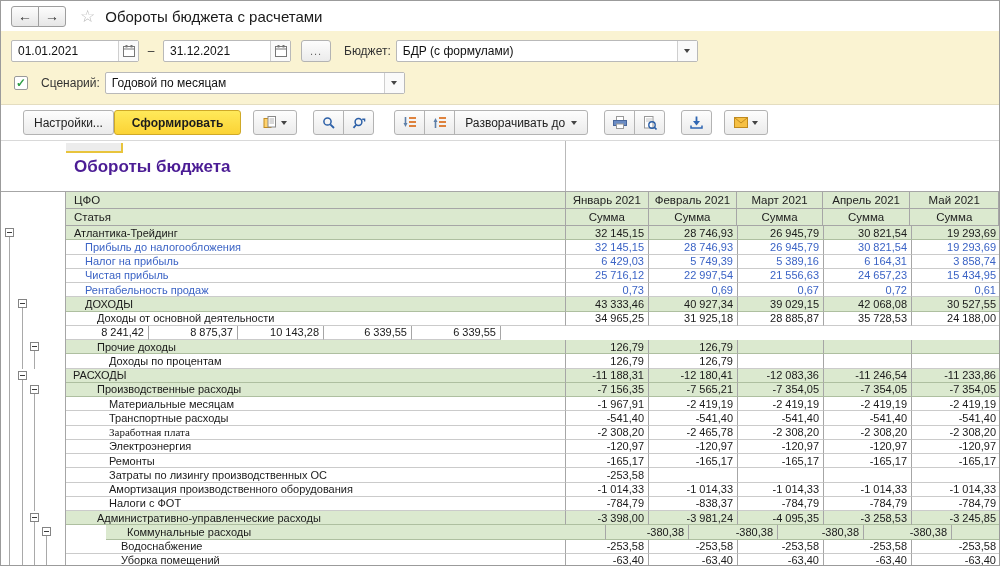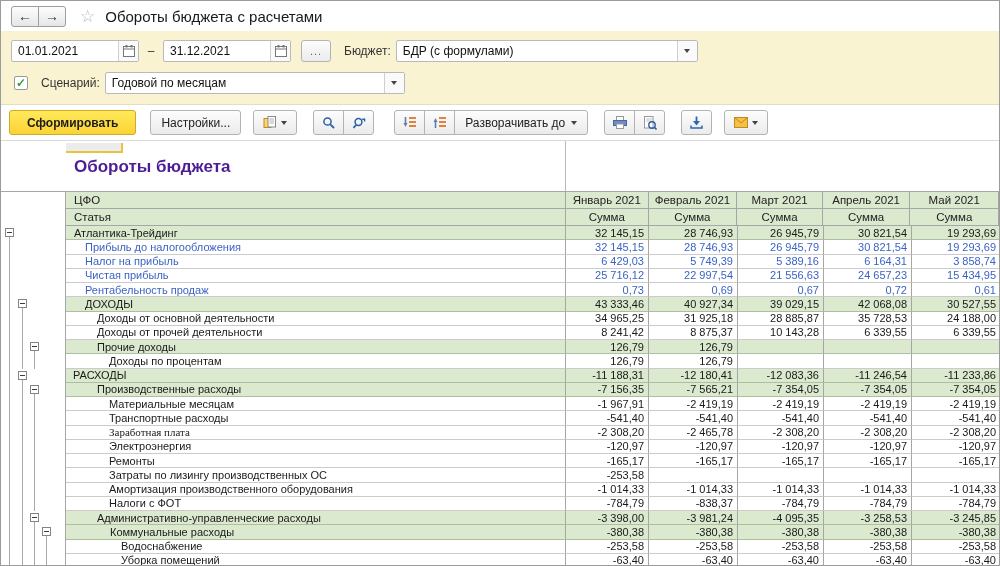--- a/index.html
+++ b/index.html
@@ -146,22 +146,22 @@
       <div class="inputbox scenbox">
         <span class="value">Годовой по месяцам</span>
         <span class="minibtn">
             <span class="caret"></span>
           </span>
       </div>
     </div>
   </div>
 
   <div class="toolbar">
+    <div class="btn ml14">Настройки...</div>
     <div class="btn yellow">Сформировать</div>
-    <div class="btn ml14">Настройки...</div>
     <div class="btn splitbtn ml12">
       <span>
         <svg width="14" height="13" viewBox="0 0 14 13">
             <rect x="1" y="2.5" width="7" height="9" fill="#ffd36e" stroke="#c08a1e"></rect>
             <rect x="5" y="0.5" width="7.5" height="10.5" fill="#fff" stroke="#8a8a8a"></rect>
             <line x1="6.5" y1="3" x2="11" y2="3" stroke="#b0b0b0"></line>
             <line x1="6.5" y1="5" x2="11" y2="5" stroke="#b0b0b0"></line>
             <line x1="6.5" y1="7" x2="11" y2="7" stroke="#b0b0b0"></line>
           </svg>
       </span>
@@ -350,21 +350,20 @@
           <div class="cell val v1">31 925,18</div>
           <div class="cell val v2">28 885,87</div>
           <div class="cell val v3">35 728,53</div>
           <div class="cell val v4">24 188,00</div>
         </div>
         <div class="row item">
           <div class="gutter">
             <div class="tline" style="left: 8px;"></div>
             <div class="tline" style="left: 21px;"></div>
           </div>
-          <div class="cell name" style="padding-left: 31px;">Доходы от прочей деятельности</div>
           <div class="cell val v0">8 241,42</div>
           <div class="cell val v1">8 875,37</div>
           <div class="cell val v2">10 143,28</div>
           <div class="cell val v3">6 339,55</div>
           <div class="cell val v4">6 339,55</div>
         </div>
         <div class="row group">
           <div class="gutter">
             <div class="tline" style="left: 8px;"></div>
             <div class="tline" style="left: 21px;"></div>
@@ -537,21 +536,21 @@
           <div class="cell val v4">-3 245,85</div>
         </div>
         <div class="row group">
           <div class="gutter">
             <div class="tline" style="left: 8px;"></div>
             <div class="tline" style="left: 21px;"></div>
             <div class="tline" style="left: 33px;"></div>
             <div class="tdown" style="left: 45px;"></div>
             <div class="tbox" style="left: 41px;"></div>
           </div>
-          <div class="cell name" style="padding-left: 44px;">Коммунальные расходы</div>
+          <div class="cell name" style="padding-left: 21px; margin-left: 40px;">Коммунальные расходы</div>
           <div class="cell val v0">-380,38</div>
           <div class="cell val v1">-380,38</div>
           <div class="cell val v2">-380,38</div>
           <div class="cell val v3">-380,38</div>
           <div class="cell val v4">-380,38</div>
         </div>
         <div class="row item">
           <div class="gutter">
             <div class="tline" style="left: 8px;"></div>
             <div class="tline" style="left: 21px;"></div>

